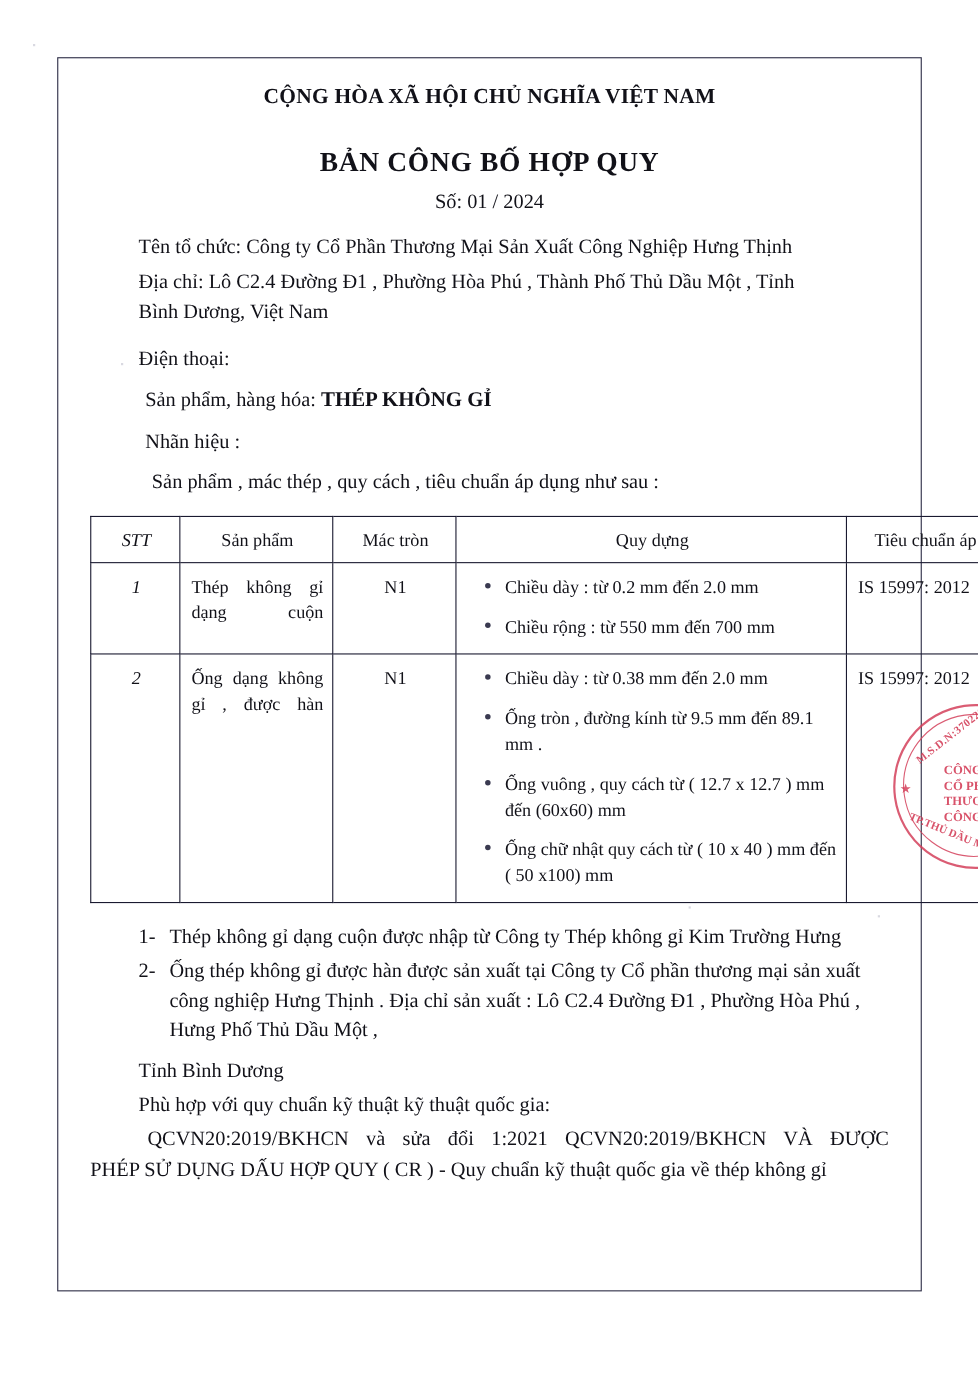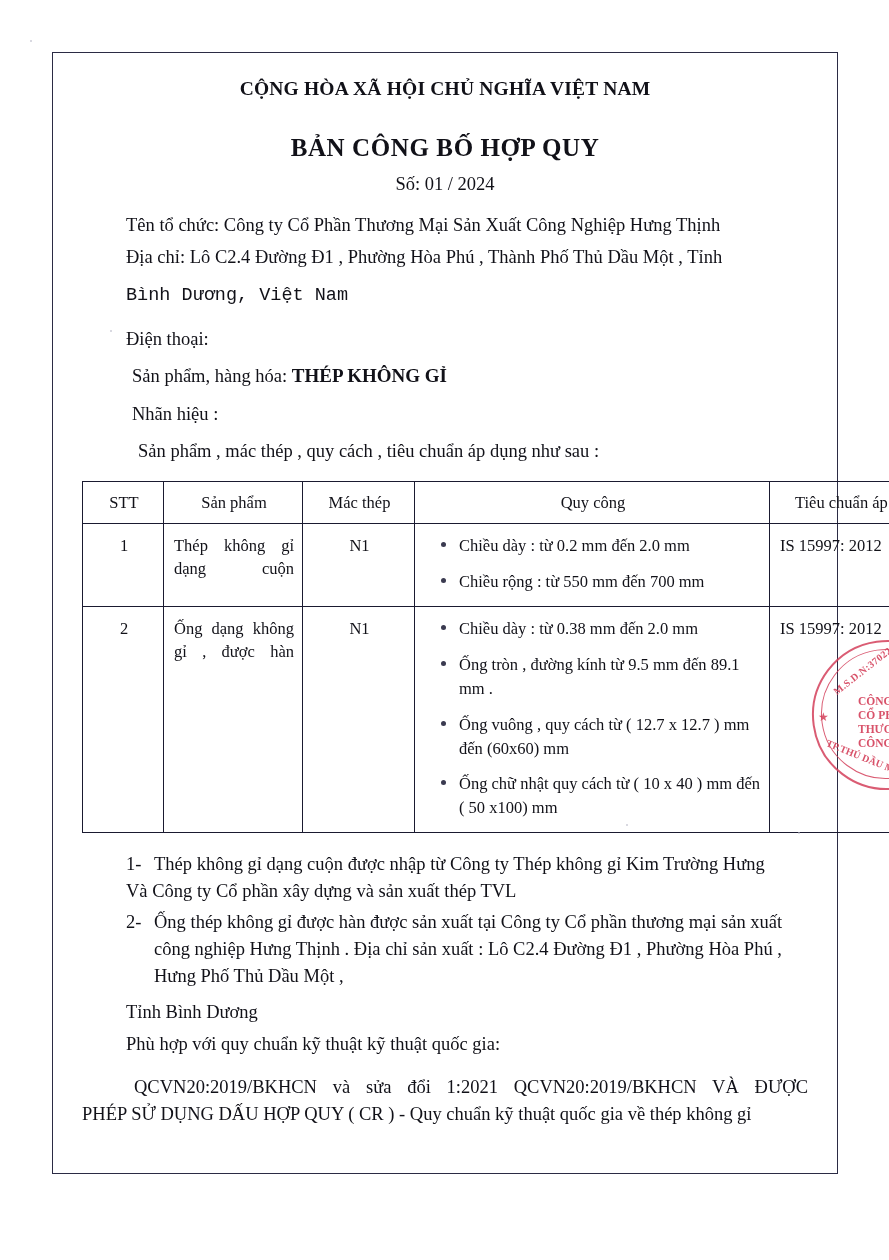--- a/index.html
+++ b/index.html
@@ -93,21 +93,21 @@
     border: 1px solid #1a1a30;
     vertical-align: top;
     padding: 10px 8px 12px 10px;
     font-weight: normal;
     line-height: 1.42;
   }
   table.spec thead th {
     padding-top: 9px;
     padding-bottom: 9px;
   }
-  .col-stt   { width: 62px;  text-align: center; }
+  .col-stt   { width: 62px;  text-align: center; font-style: italic; }
   .col-prod  { width: 120px; }
   .col-grade { width: 93px;  text-align: center; }
   .col-spec  { width: 336px; }
   .col-std   { width: 160px; }
   td.col-stt { text-align: center; padding-top: 12px; }
   td.col-grade { text-align: center; padding-top: 12px; }
   td.col-prod {
     text-align: justify;
     text-align-last: justify;
     padding-top: 12px;
@@ -257,36 +257,36 @@
 
   <div class="content">
 
     <div class="ttl-national">CỘNG HÒA XÃ HỘI CHỦ NGHĨA VIỆT NAM</div>
 
     <div class="ttl-doc">BẢN CÔNG BỐ HỢP QUY</div>
     <div class="ttl-num">Số: 01 / 2024</div>
 
     <div class="para p-indent-1">Tên tổ chức: Công ty Cổ Phần Thương Mại Sản Xuất Công Nghiệp Hưng Thịnh</div>
     <div class="para p-indent-1" style="margin-top:6px;">Địa chỉ: Lô C2.4 Đường Đ1 , Phường Hòa Phú , Thành Phố Thủ Dầu Một , Tỉnh</div>
-    <div class="para p-indent-1" style="margin-top:12px;font-family:Liberation Mono, monospace;">Bình Dương, Việt Nam</div>
+    <div class="para p-indent-1" style="margin-top:0px;">Bình Dương, Việt Nam</div>
     <div class="para p-indent-1">Điện thoại:</div>
 
     <div class="para p-indent-2">
       <span>Sản phẩm, hàng hóa: </span><span class="strong-prod">THÉP KHÔNG GỈ</span>
     </div>
     <div class="para p-indent-2">Nhãn hiệu :</div>
     <div class="para p-indent-3">Sản phẩm , mác thép , quy cách , tiêu chuẩn áp dụng như sau :</div>
 
     <table class="spec">
       <thead>
         <tr>
           <th class="col-stt">STT</th>
           <th class="col-prod">Sản phẩm</th>
-          <th class="col-grade">Mác thép</th>
-          <th class="col-spec">Quy công</th>
+          <th class="col-grade">Mác tròn</th>
+          <th class="col-spec">Quy dựng</th>
           <th class="col-std">Tiêu chuẩn áp dụng</th>
         </tr>
       </thead>
       <tbody>
         <tr>
           <td class="col-stt">1</td>
           <td class="col-prod">Thép không gỉ dạng cuộn</td>
           <td class="col-grade">N1</td>
           <td class="col-spec">
             <ul class="speclist">
@@ -311,33 +311,32 @@
           <td class="col-std">IS 15997: 2012</td>
         </tr>
       </tbody>
     </table>
 
     <div class="notes">
       <div class="note-row">
         <div class="note-num">1-</div>
         <div class="note-text">Thép không gỉ dạng cuộn được nhập từ Công ty Thép không gỉ Kim Trường Hưng</div>
       </div>
-      <div class="note-cont">Và Công ty Cổ phần xây dựng và sản xuất thép TVL</div>
 
       <div class="note-row">
         <div class="note-num">2-</div>
         <div class="note-text">Ống thép không gỉ được hàn được sản xuất tại Công ty Cổ phần thương mại sản xuất</div>
       </div>
       <div class="note-cont2">công nghiệp Hưng Thịnh . Địa chỉ sản xuất : Lô C2.4 Đường Đ1 , Phường Hòa Phú ,</div>
       <div class="note-cont2">Hưng Phố Thủ Dầu Một ,</div>
     </div>
 
     <div class="tail">Tỉnh Bình Dương</div>
     <div class="tail" style="margin-top:4px;">Phù hợp với quy chuẩn kỹ thuật kỹ thuật quốc gia:</div>
-    <div class="tail-just" style="margin-top:16px;">QCVN20:2019/BKHCN và sửa đổi 1:2021  QCVN20:2019/BKHCN VÀ ĐƯỢC</div>
+    <div class="tail-just" style="margin-top:4px;">QCVN20:2019/BKHCN và sửa đổi 1:2021  QCVN20:2019/BKHCN VÀ ĐƯỢC</div>
     <div class="tail-last">PHÉP SỬ DỤNG DẤU HỢP QUY ( CR ) -  Quy chuẩn kỹ thuật quốc gia về thép không gỉ</div>
 
   </div>
 
   <div class="seal">
     <div class="ring"></div>
     <div class="ring inner"></div>
     <div class="seal-star">★</div>
     <div class="seal-text seal-top">M.S.D.N:3702266</div>
     <div class="seal-text seal-mid l1">CÔNG T</div>

